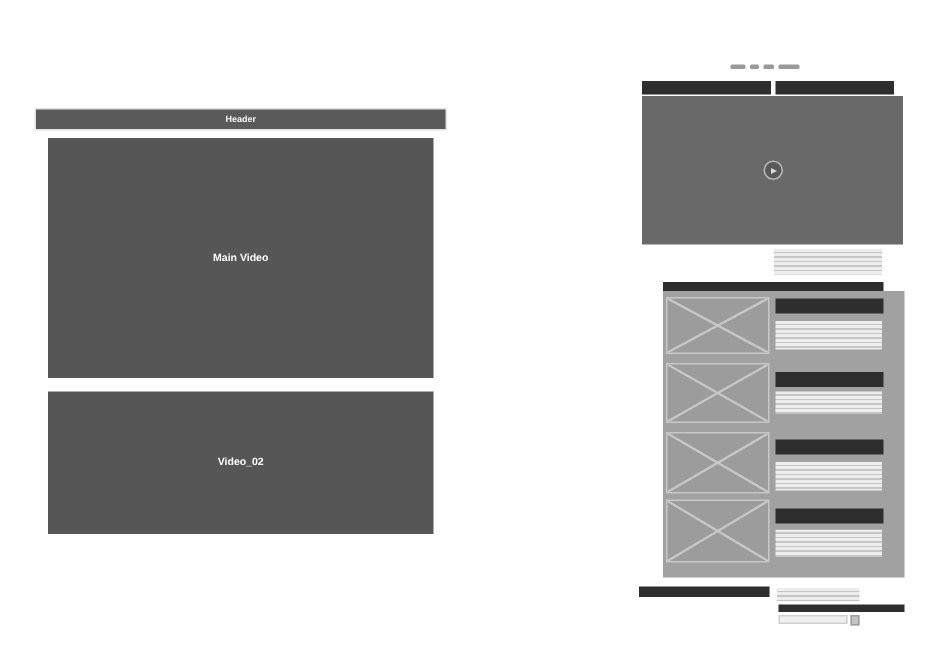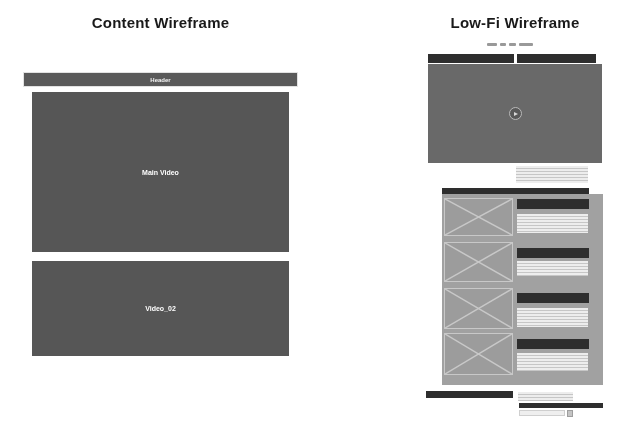--- a/index.html
+++ b/index.html
@@ -65,35 +65,33 @@
   .foot-lines{position:absolute;left:518px;top:392px;width:55px;height:9px;}
   .foot-bar-wide{position:absolute;left:519px;top:403px;width:84px;height:5px;background:var(--bar-dark);}
   .foot-input{position:absolute;left:519px;top:410px;width:46px;height:6px;background:#efefef;border:1px solid #cfcfcf;}
   .foot-btn{position:absolute;left:567px;top:410px;width:6px;height:7px;background:#c4c4c4;border:1px solid #9e9e9e;}
 </style>
 </head>
 <body>
 
 <div class="canvas">
 
-  <div class="wf-title lw-title">Content Wireframe</div>
 
   <div class="lw-header">
     <span>Header</span>
   </div>
 
   <div class="lw-box lw-main">
     <span>Main Video</span>
   </div>
 
   <div class="lw-box lw-video2">
     <span>Video_02</span>
   </div>
 
-  <div class="wf-title rw-title">Low-Fi Wireframe</div>
 
   <span class="nav-dash nd1"></span>
   <span class="nav-dash nd2"></span>
   <span class="nav-dash nd3"></span>
   <span class="nav-dash nd4"></span>
 
   <div class="tab tab-l"></div>
   <div class="tab tab-r"></div>
 
   <div class="player">

